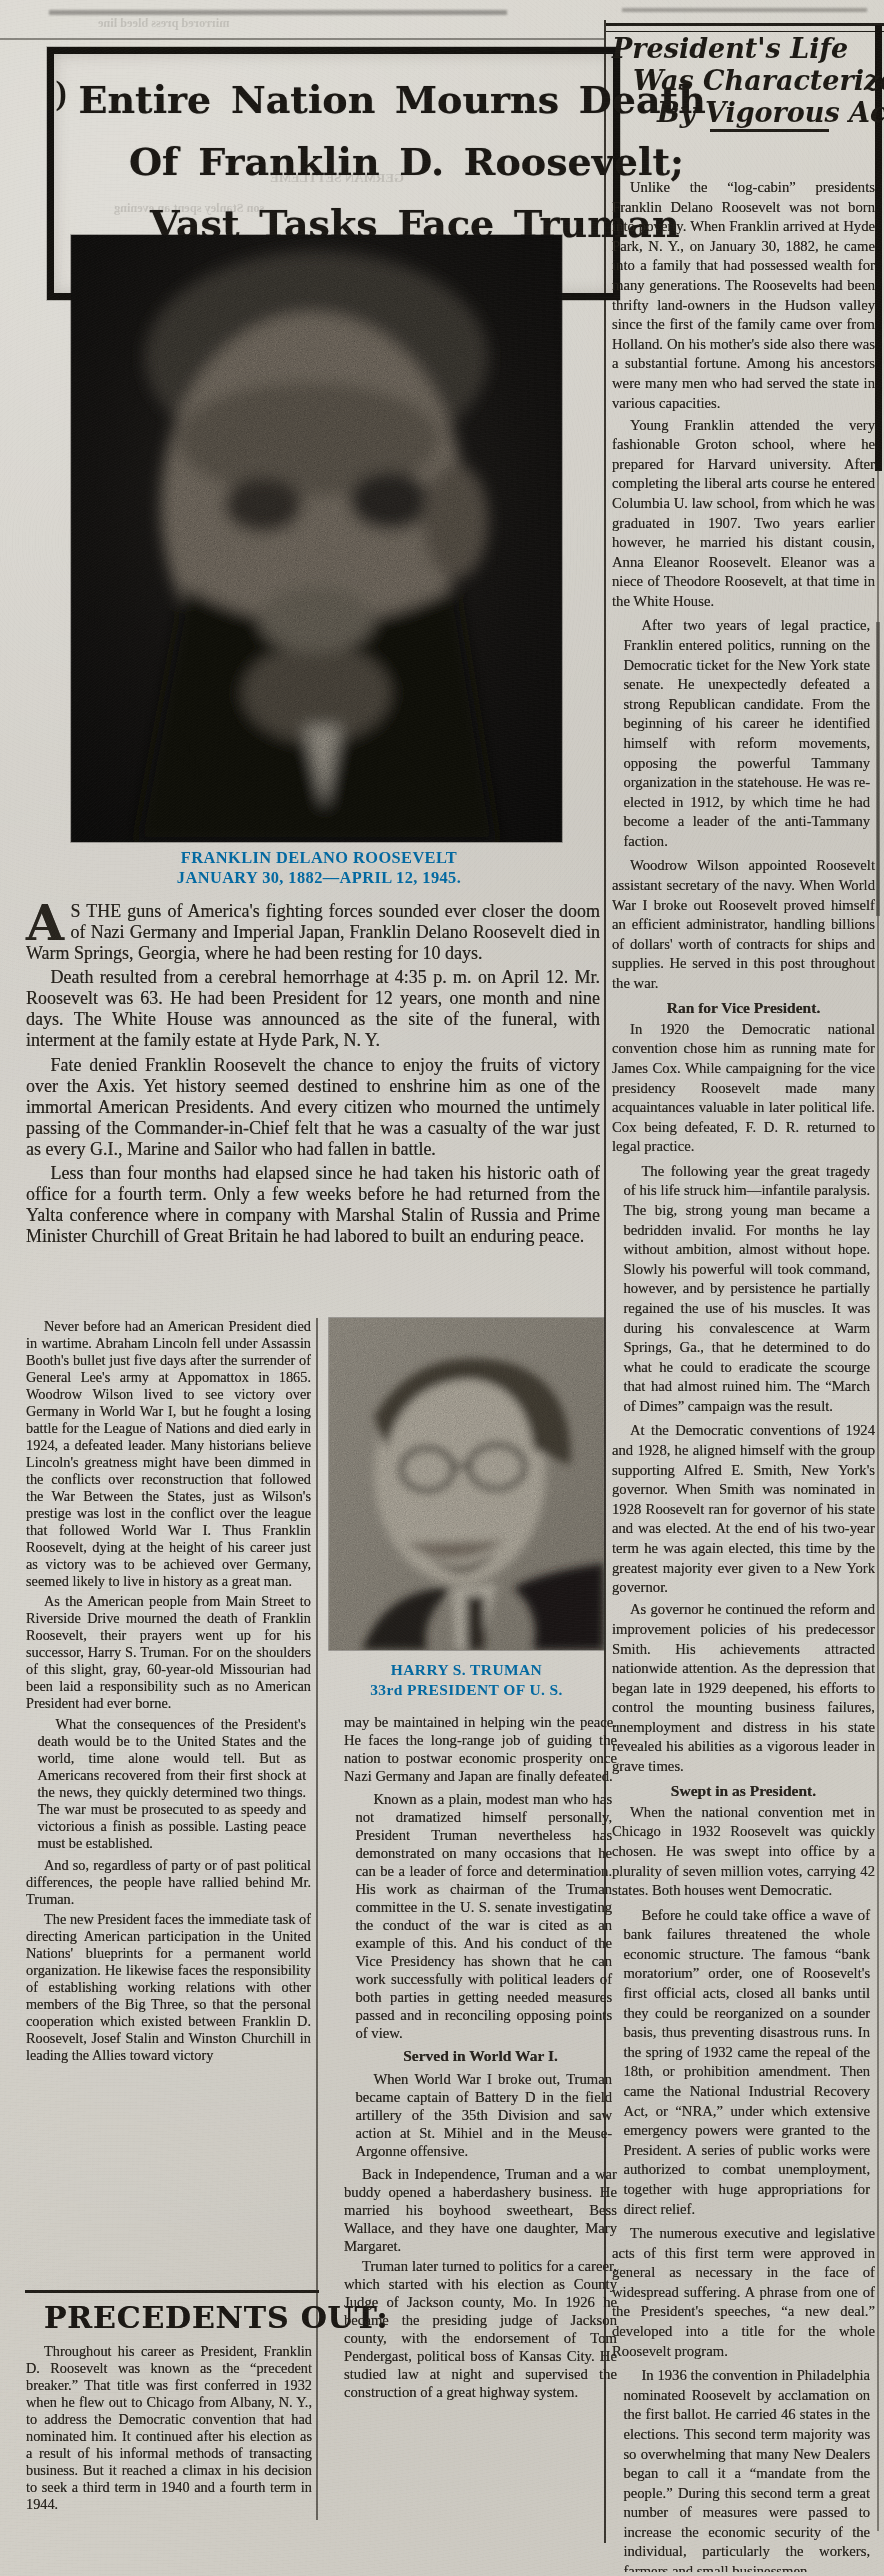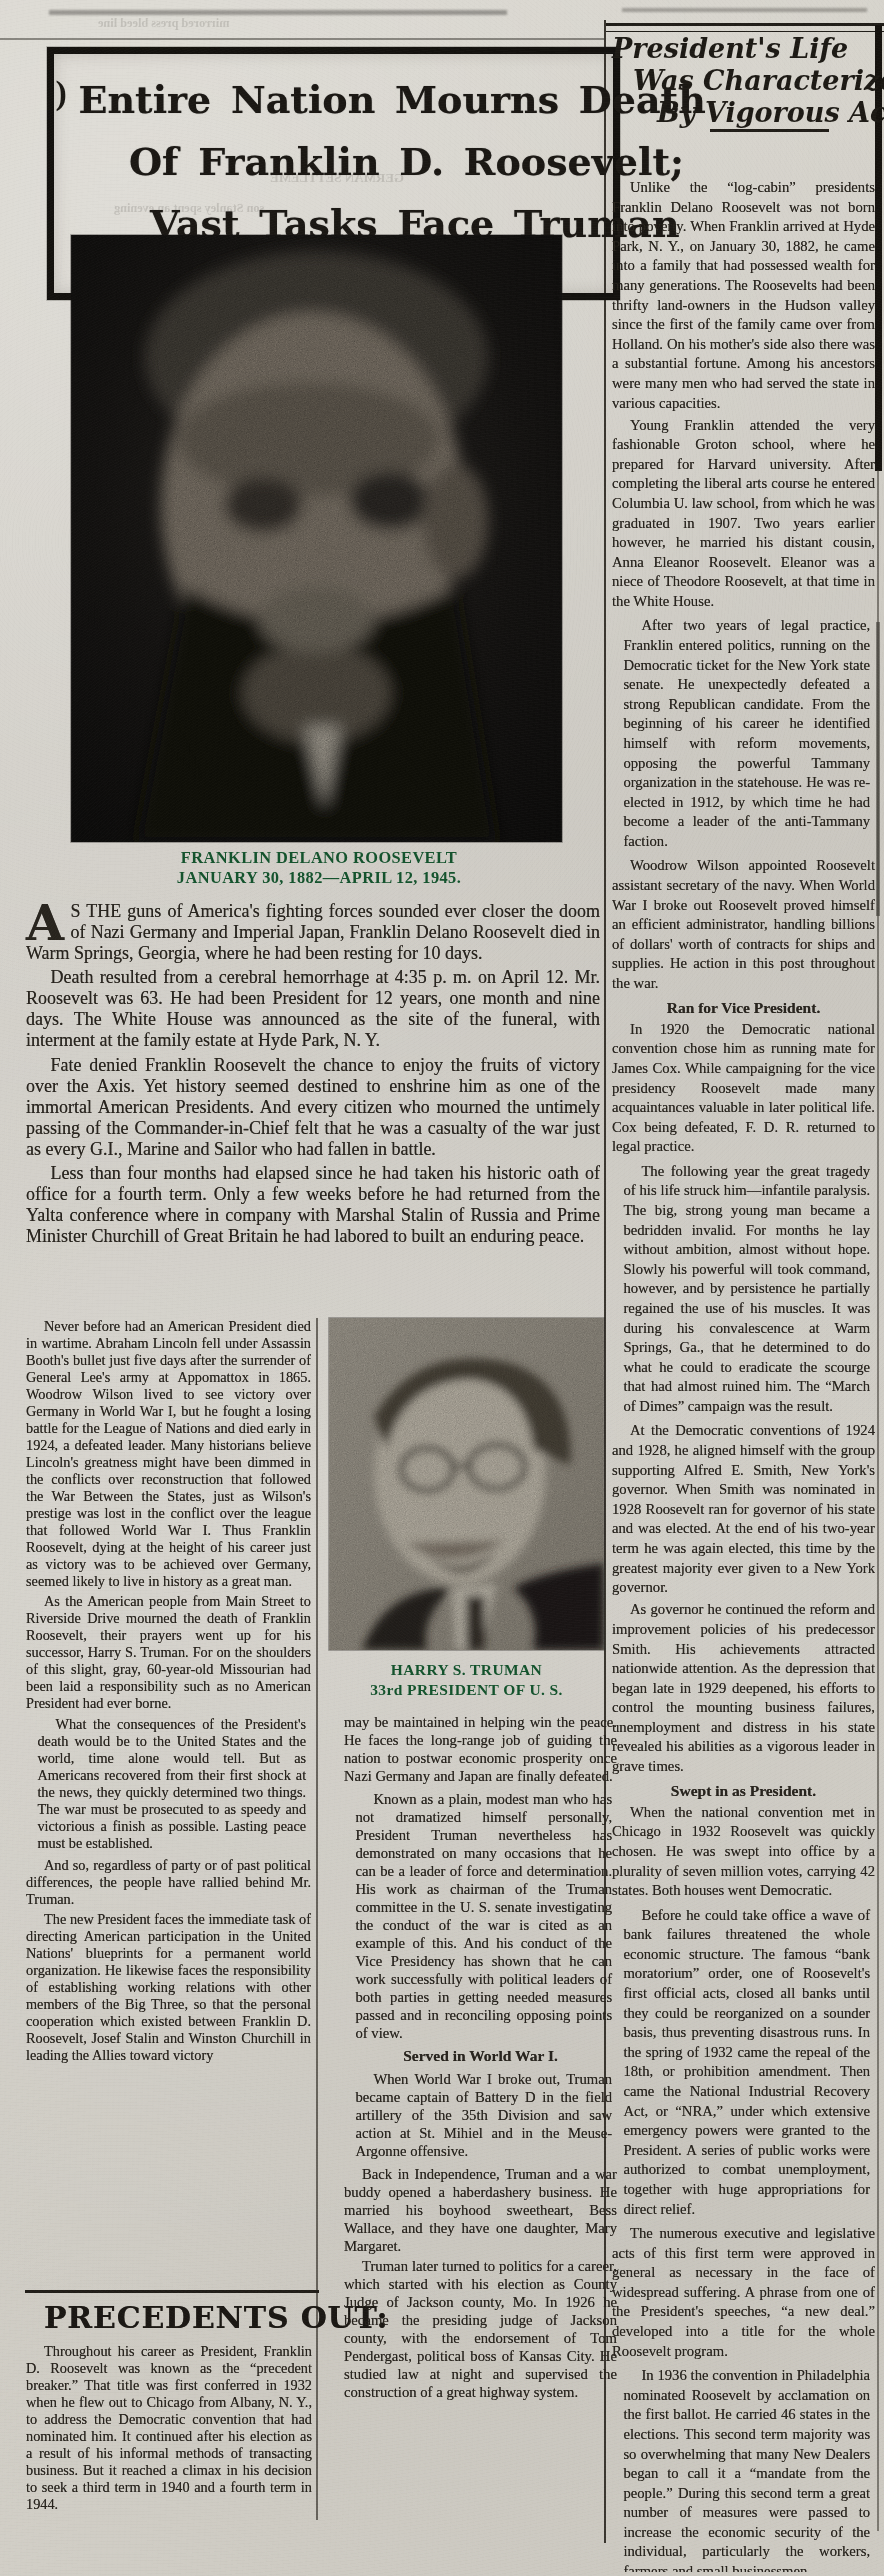--- a/index.html
+++ b/index.html
@@ -30,21 +30,21 @@
         box-shadow:0 0 0 0.8px rgba(20,18,15,.25), inset 0 0 14.7px rgba(60,55,48,.18);}
   .hline{font-family:"DejaVu Serif", serif;font-weight:bold;font-size:38px;line-height:62px;
          white-space:nowrap;word-spacing:6.5px;color:#1b1814;text-shadow:0 0 0.8px rgba(0,0,0,.5);}
   .hbox .l1{margin:14.7px 0 0 24.5px;}
   .hbox .l2{margin-left:75px;}
   .hbox .l3{margin-left:96px;}
   .stray{position:absolute;left:1.6px;top:19.6px;font-size:34px;font-weight:bold;color:#1b1814;}
   
   .photo{box-shadow:0 0 0 0.8px rgba(30,28,24,.4);}
   .capt{text-align:center;font-weight:bold;font-size:16.4px;line-height:20.4px;
-        letter-spacing:0.4px;color:#14532d;}
+        letter-spacing:0.4px;color:#0369a1;}
   
   .lead{width:574px;font-size:18px;line-height:21px;text-align:justify;}
   .lead p{margin:0 0 3.3px 0;text-indent:24.5px;}
   .lead p.first{text-indent:0;}
   .dropcap{float:left;font-size:49px;line-height:38px;padding:3.3px 6.5px 0 0;font-weight:bold;
            font-family:"DejaVu Serif", serif;}
   
   .colp{margin:0 0 2.5px 0;text-indent:18px;text-align:justify;}
   .coltext{font-size:14.3px;line-height:17px;}
   .midtext{font-size:14.7px;line-height:18px;}
@@ -200,21 +200,21 @@
   <div class="rl1">President's Life</div>
   <div class="rl2">Was Characterized</div>
   <div class="rl3">By Vigorous Action</div>
 </div>
 <div class="abs rule-h" style="left:710px;top:129px;width:119px;height:2.5px;"></div>
 
 <div class="abs rcoltext txt" style="left:612px;top:146px;width:263px;height:2394px;overflow:hidden;margin-top:32px;">
   <p class="colp">Unlike the “log-cabin” presidents Franklin Delano Roosevelt was not born into poverty.  When Franklin arrived at Hyde Park, N. Y., on January 30, 1882, he came into a family that had possessed wealth for many generations.  The Roosevelts had been thrifty land-owners in the Hudson valley since the first of the family came over from Holland.  On his mother's side also there was a substantial fortune.  Among his ancestors were many men who had served the state in various capacities.</p>
   <p class="colp">Young Franklin attended the very fashionable Groton school, where he prepared for Harvard university.  After completing the liberal arts course he entered Columbia U. law school, from which he was graduated in 1907.  Two years earlier however, he married his distant cousin, Anna Eleanor Roosevelt.  Eleanor was a niece of Theodore Roosevelt, at that time in the White House.</p>
   <p class="colp boldp">After two years of legal practice, Franklin entered politics, running on the Democratic ticket for the New York state senate.  He unexpectedly defeated a strong Republican candidate.  From the beginning of his career he identified himself with reform movements, opposing the powerful Tammany organization in the statehouse.  He was re-elected in 1912, by which time he had become a leader of the anti-Tammany faction.</p>
-  <p class="colp">Woodrow Wilson appointed Roosevelt assistant secretary of the navy.  When World War I broke out Roosevelt proved himself an efficient administrator, handling billions of dollars' worth of contracts for ships and supplies.  He action in this post throughout the war.</p>
+  <p class="colp">Woodrow Wilson appointed Roosevelt assistant secretary of the navy.  When World War I broke out Roosevelt proved himself an efficient administrator, handling billions of dollars' worth of contracts for ships and supplies.  He served in this post throughout the war.</p>
   <p class="colp subhead">Ran for Vice President.</p>
   <p class="colp">In 1920 the Democratic national convention chose him as running mate for James Cox.  While campaigning for the vice presidency Roosevelt made many acquaintances valuable in later political life.  Cox being defeated, F. D. R. returned to legal practice.</p>
   <p class="colp boldp">The following year the great tragedy of his life struck him—infantile paralysis.  The big, strong young man became a bedridden invalid.  For months he lay without ambition, almost without hope.  Slowly his powerful will took command, however, and by persistence he partially regained the use of his muscles.  It was during his convalescence at Warm Springs, Ga., that he determined to do what he could to eradicate the scourge that had almost ruined him.  The “March of Dimes” campaign was the result.</p>
   <p class="colp">At the Democratic conventions of 1924 and 1928, he aligned himself with the group supporting Alfred E. Smith, New York's governor.  When Smith was nominated in 1928 Roosevelt ran for governor of his state and was elected.  At the end of his two-year term he was again elected, this time by the greatest majority ever given to a New York governor.</p>
   <p class="colp">As governor he continued the reform and improvement policies of his predecessor Smith.  His achievements attracted nationwide attention.  As the depression that began late in 1929 deepened, his efforts to control the mounting business failures, unemployment and distress in his state revealed his abilities as a vigorous leader in grave times.</p>
   <p class="colp subhead">Swept in as President.</p>
   <p class="colp">When the national convention met in Chicago in 1932 Roosevelt was quickly chosen.  He was swept into office by a plurality of seven million votes, carrying 42 states.  Both houses went Democratic.</p>
   <p class="colp boldp">Before he could take office a wave of bank failures threatened the whole economic structure.  The famous “bank moratorium” order, one of Roosevelt's first official acts, closed all banks until they could be reorganized on a sounder basis, thus preventing disastrous runs.  In the spring of 1932 came the repeal of the 18th, or prohibition amendment.  Then came the National Industrial Recovery Act, or “NRA,” under which extensive emergency powers were granted to the President.  A series of public works were authorized to combat unemployment, together with huge appropriations for direct relief.</p>
   <p class="colp">The numerous executive and legislative acts of this first term were approved in general as necessary in the face of widespread suffering.  A phrase from one of the President's speeches, “a new deal.” developed into a title for the whole Roosevelt program.</p>
   <p class="colp boldp">In 1936 the convention in Philadelphia nominated Roosevelt by acclamation on the first ballot.  He carried 46 states in the elections.  This second term majority was so overwhelming that many New Dealers began to call it a “mandate from the people.”  During this second term a great number of measures were passed to increase the economic security of the individual, particularly the workers, farmers and small businessmen.</p>

